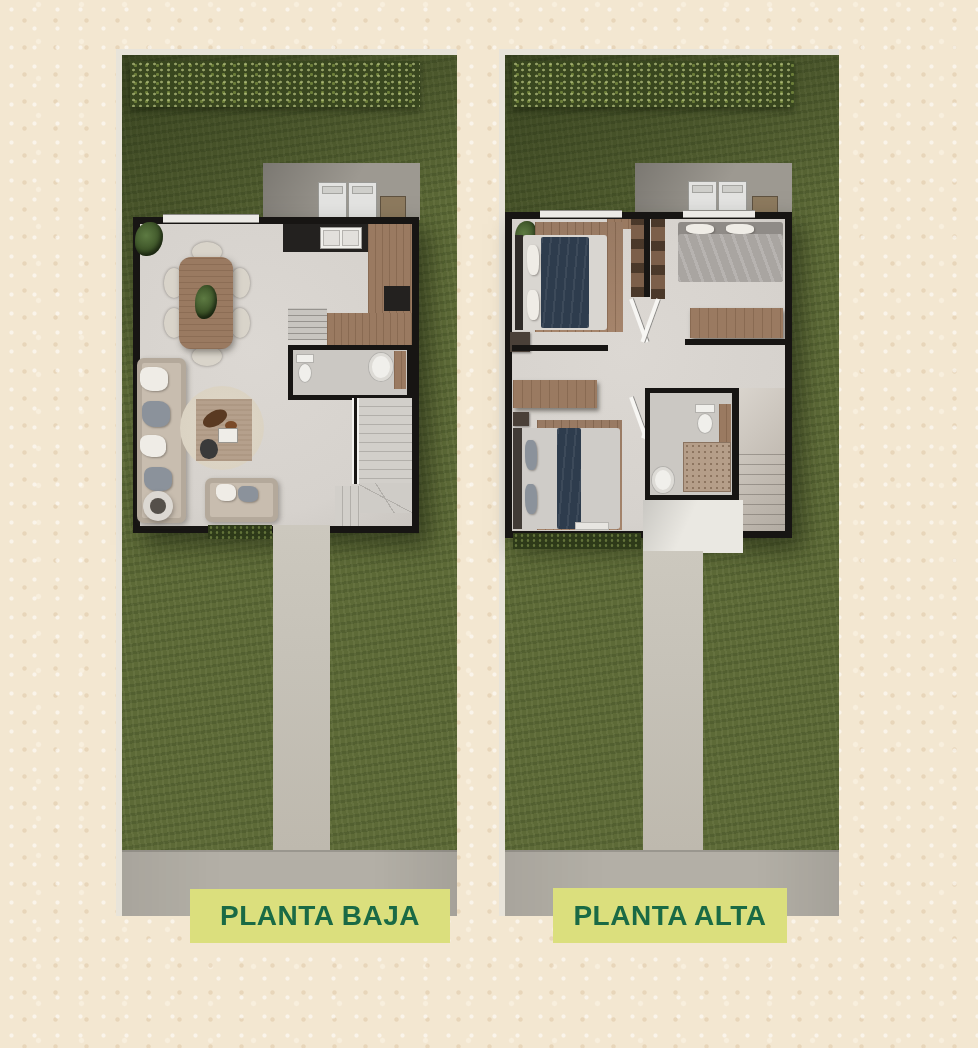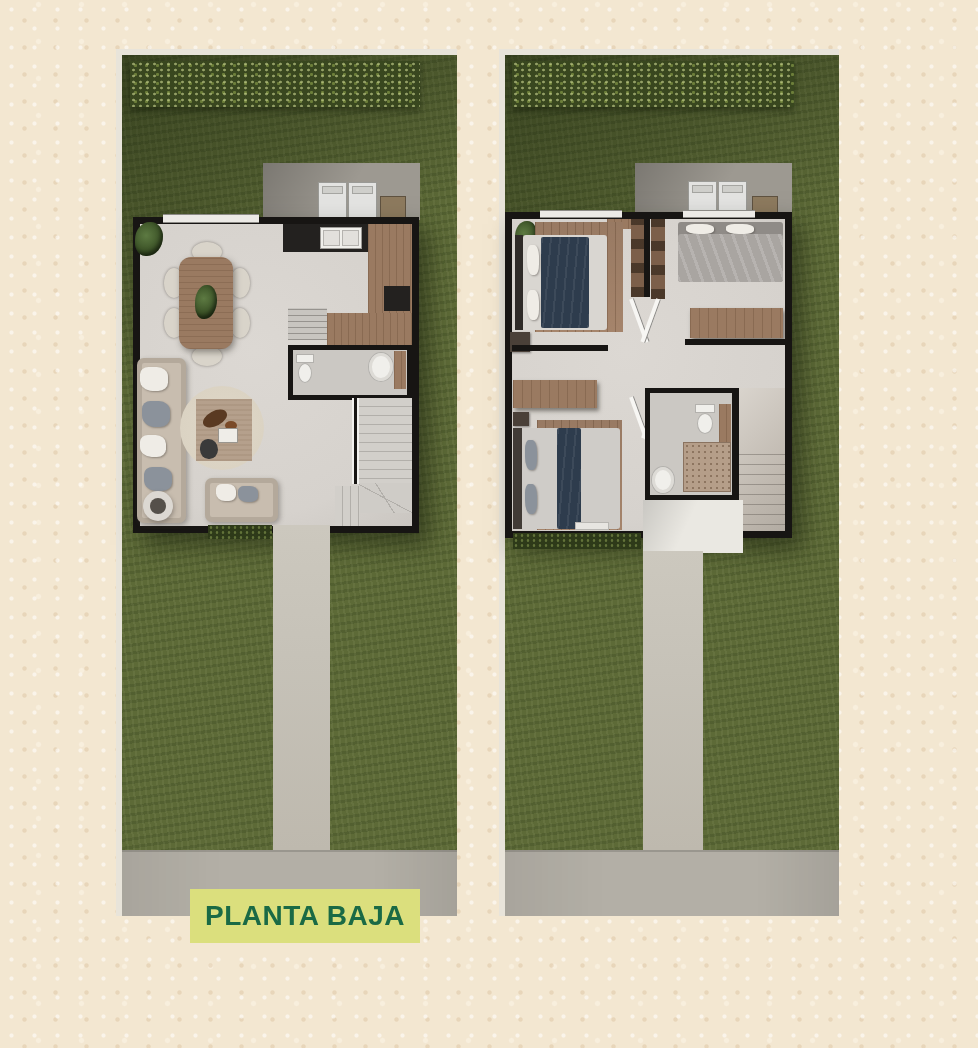--- a/index.html
+++ b/index.html
@@ -269,14 +269,15 @@
     <div class="iwall" style="left:228px;top:333px;width:6px;height:143px"></div>
     <div class="stairs2" style="left:234px;top:333px;width:46px;height:143px"></div>
     <div class="stairs2-steps" style="left:234px;top:390px;width:46px;height:86px"></div>
 
     <div class="porch" style="left:138px;top:445px;width:100px;height:53px"></div>
     <div class="hedge-low" style="left:8px;top:478px;width:128px;height:16px"></div>
     <div class="walkway" style="left:138px;top:496px;width:60px;height:299px"></div>
     <div class="sidewalk" style="left:0;top:795px;width:334px;height:66px"></div>
   </div>
 
-  <div class="floor-label abs" style="left:190px;top:889px;width:230px;height:54px">PLANTA BAJA</div>
+  <div class="floor-label abs" style="left:190px;top:889px;width:260px;height:54px">PLANTA BAJA</div>
+  <div class="floor-label abs" style="left:553px;top:888px;width:234px;height:55px">PLANTA ALTA</div>
 </div>
 
 </body></html>

